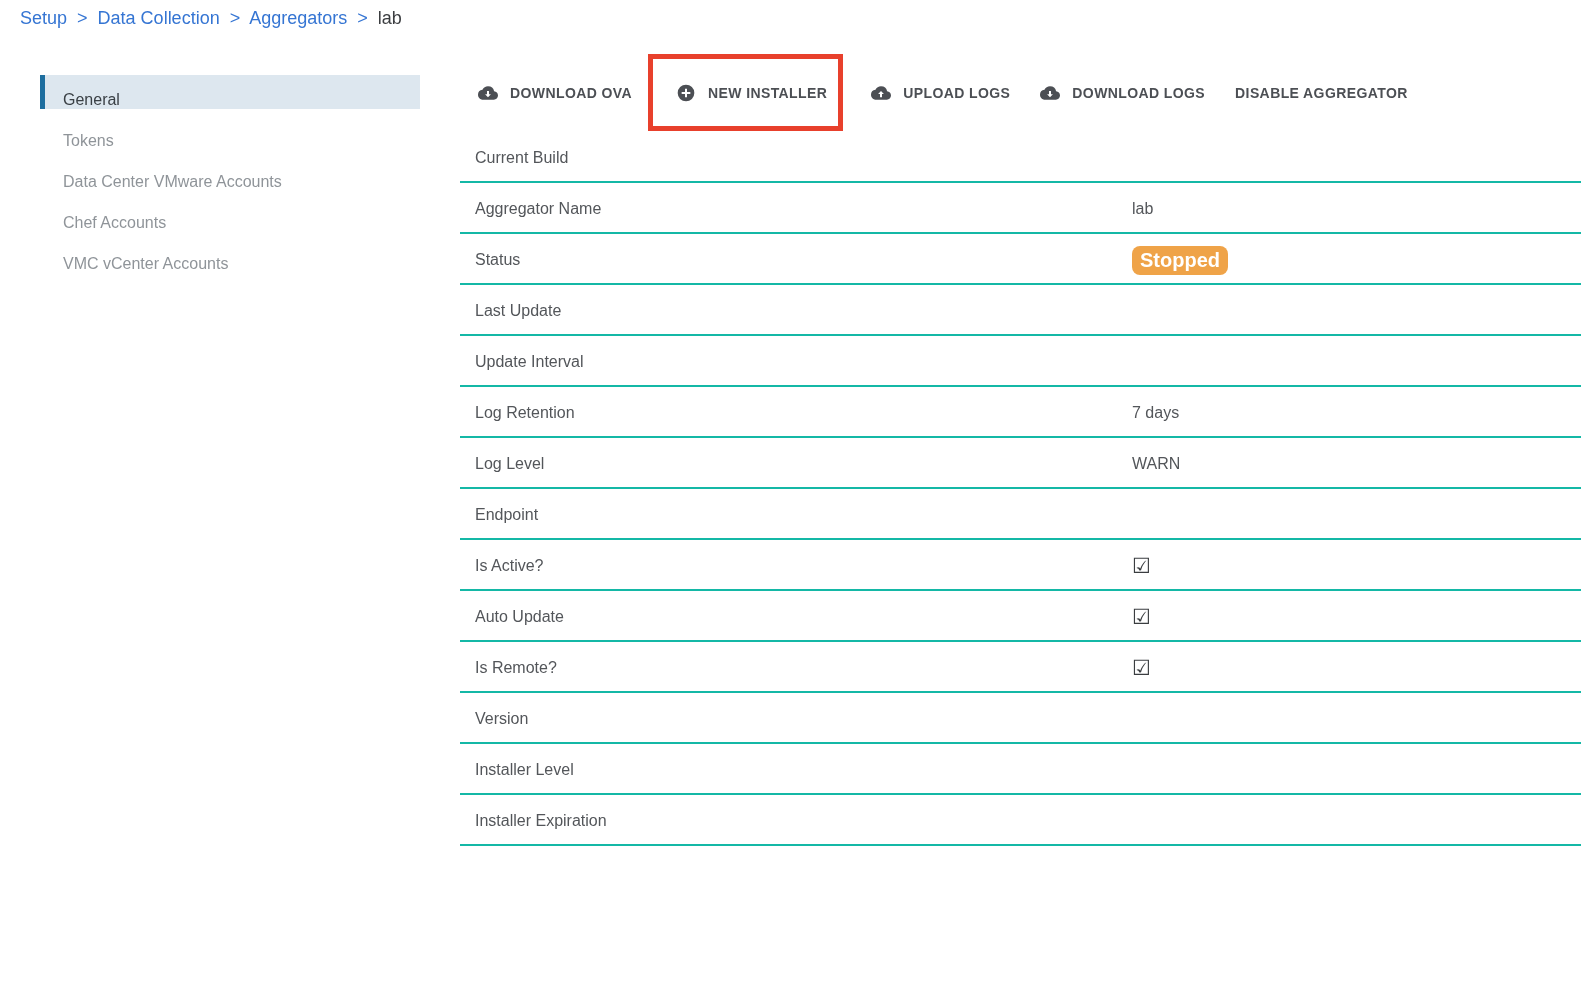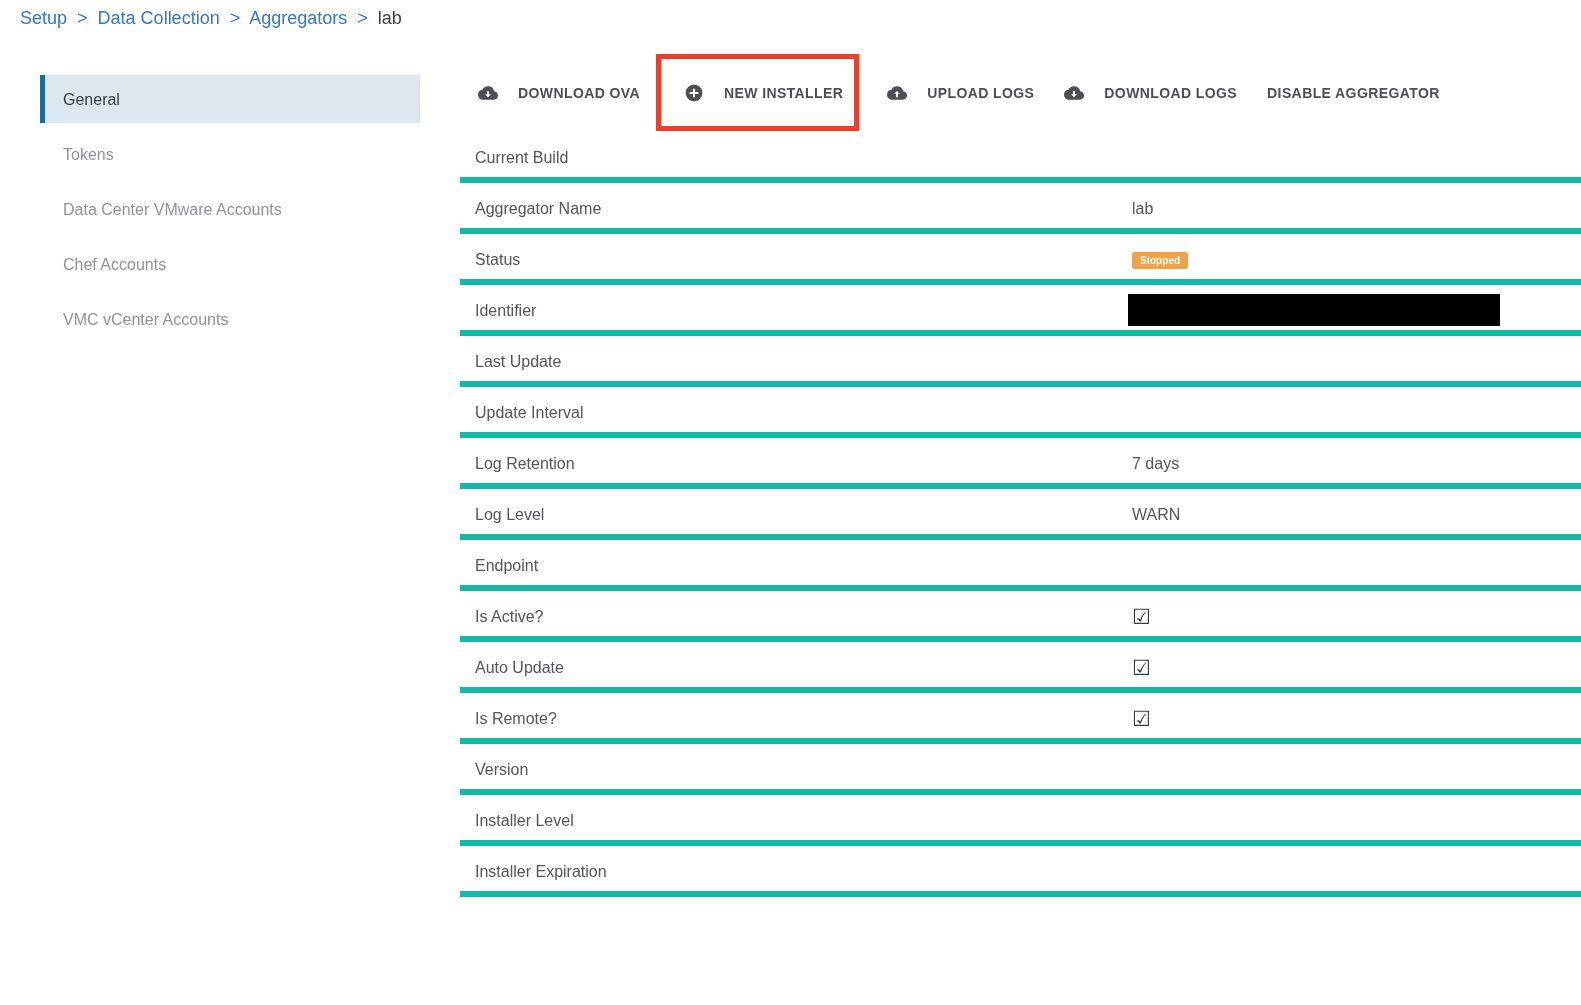--- a/index.html
+++ b/index.html
@@ -7,47 +7,47 @@
   body { font-family: "Liberation Sans", sans-serif; color: #53565a; position: relative; }
 
   
   .breadcrumb { position: absolute; left: 20px; top: 8px; font-size: 18px; }
   .breadcrumb a { color: #3575d3; text-decoration: none; cursor: pointer; }
   .breadcrumb .sep { color: #3575d3; margin: 0 5px; }
   .breadcrumb .current { color: #3b3d40; }
 
   
   .sidebar { position: absolute; left: 40px; top: 75px; width: 380px; }
-  .side-item { height: 48px; line-height: 50px; padding-left: 23px; font-size: 16px;
+  .side-item { height: 34px; line-height: 50px; padding-left: 23px; font-size: 16px;
                color: #8f9499; margin-bottom: 7px; cursor: pointer; }
   .side-item.selected { background: #dde7ef; border-left: 5px solid #1d6e9f;
                         padding-left: 18px; color: #3a4045; }
 
   
   .main { position: absolute; left: 460px; top: 75px; right: 0; }
 
   
   .toolbar { display: flex; align-items: center; height: 36px; margin-left: 18px; gap: 30px; }
-  .tb-btn { display: inline-flex; align-items: center; gap: 20px; background: none; border: none;
+  .tb-btn { display: inline-flex; align-items: center; gap: 12px; background: none; border: none;
             font-family: "Liberation Sans", sans-serif; font-size: 14px; font-weight: bold;
             color: #4c4f54; letter-spacing: 0.4px; cursor: pointer; white-space: nowrap; }
   .tb-btn svg { display: block; }
   .hl-wrap { position: relative; display: inline-flex; padding: 0 14px; }
   .red-box { position: absolute; left: -14px; right: -2px; top: -29px; bottom: -28px;
              border: 5px solid #e8402c; pointer-events: none; }
 
   
   .detail-table { margin-top: 21px; }
-  .row { position: relative; height: 51px; border-bottom: 6px solid #14b8a6; text-decoration: underline; }
+  .row { position: relative; height: 51px; border-bottom: 2px solid #14b8a6; text-decoration: underline; }
   .cell-label { position: absolute; left: 15px; top: 0; height: 51px; line-height: 51px;
                 font-size: 16px; color: #53565a; }
   .cell-value { position: absolute; left: 672px; top: 0; height: 51px; line-height: 51px;
                 font-size: 16px; color: #53565a; }
-  .badge { display: inline-block; background: #efa348; color: #ffffff; font-size: 10px;
-           font-weight: bold; line-height: normal; padding: 3px 8px; border-radius: 3px;
+  .badge { display: inline-block; background: #efa348; color: #ffffff; font-size: 20px;
+           font-weight: bold; line-height: normal; padding: 3px 8px; border-radius: 8px;
            vertical-align: middle; }
   .redacted { position: absolute; left: 668px; top: 9px; width: 372px; height: 32px;
               background: #000000; }
   .cbx { font-size: 21px; color: #3a3d40; line-height: 51px; cursor: pointer; }
 </style>
 </head>
 <body>
 
 <nav class="breadcrumb">
   <a>Setup</a>
@@ -133,24 +133,20 @@
       <div class="cell-value">lab</div>
     </div>
 
     <div class="row">
       <div class="cell-label">Status</div>
       <div class="cell-value">
         <span class="badge">Stopped</span>
       </div>
     </div>
 
-    <div class="row">
-      <div class="cell-label">Identifier</div>
-      <div class="redacted"></div>
-    </div>
 
     <div class="row">
       <div class="cell-label">Last Update</div>
       <div class="cell-value"></div>
     </div>
 
     <div class="row">
       <div class="cell-label">Update Interval</div>
     </div>
 

